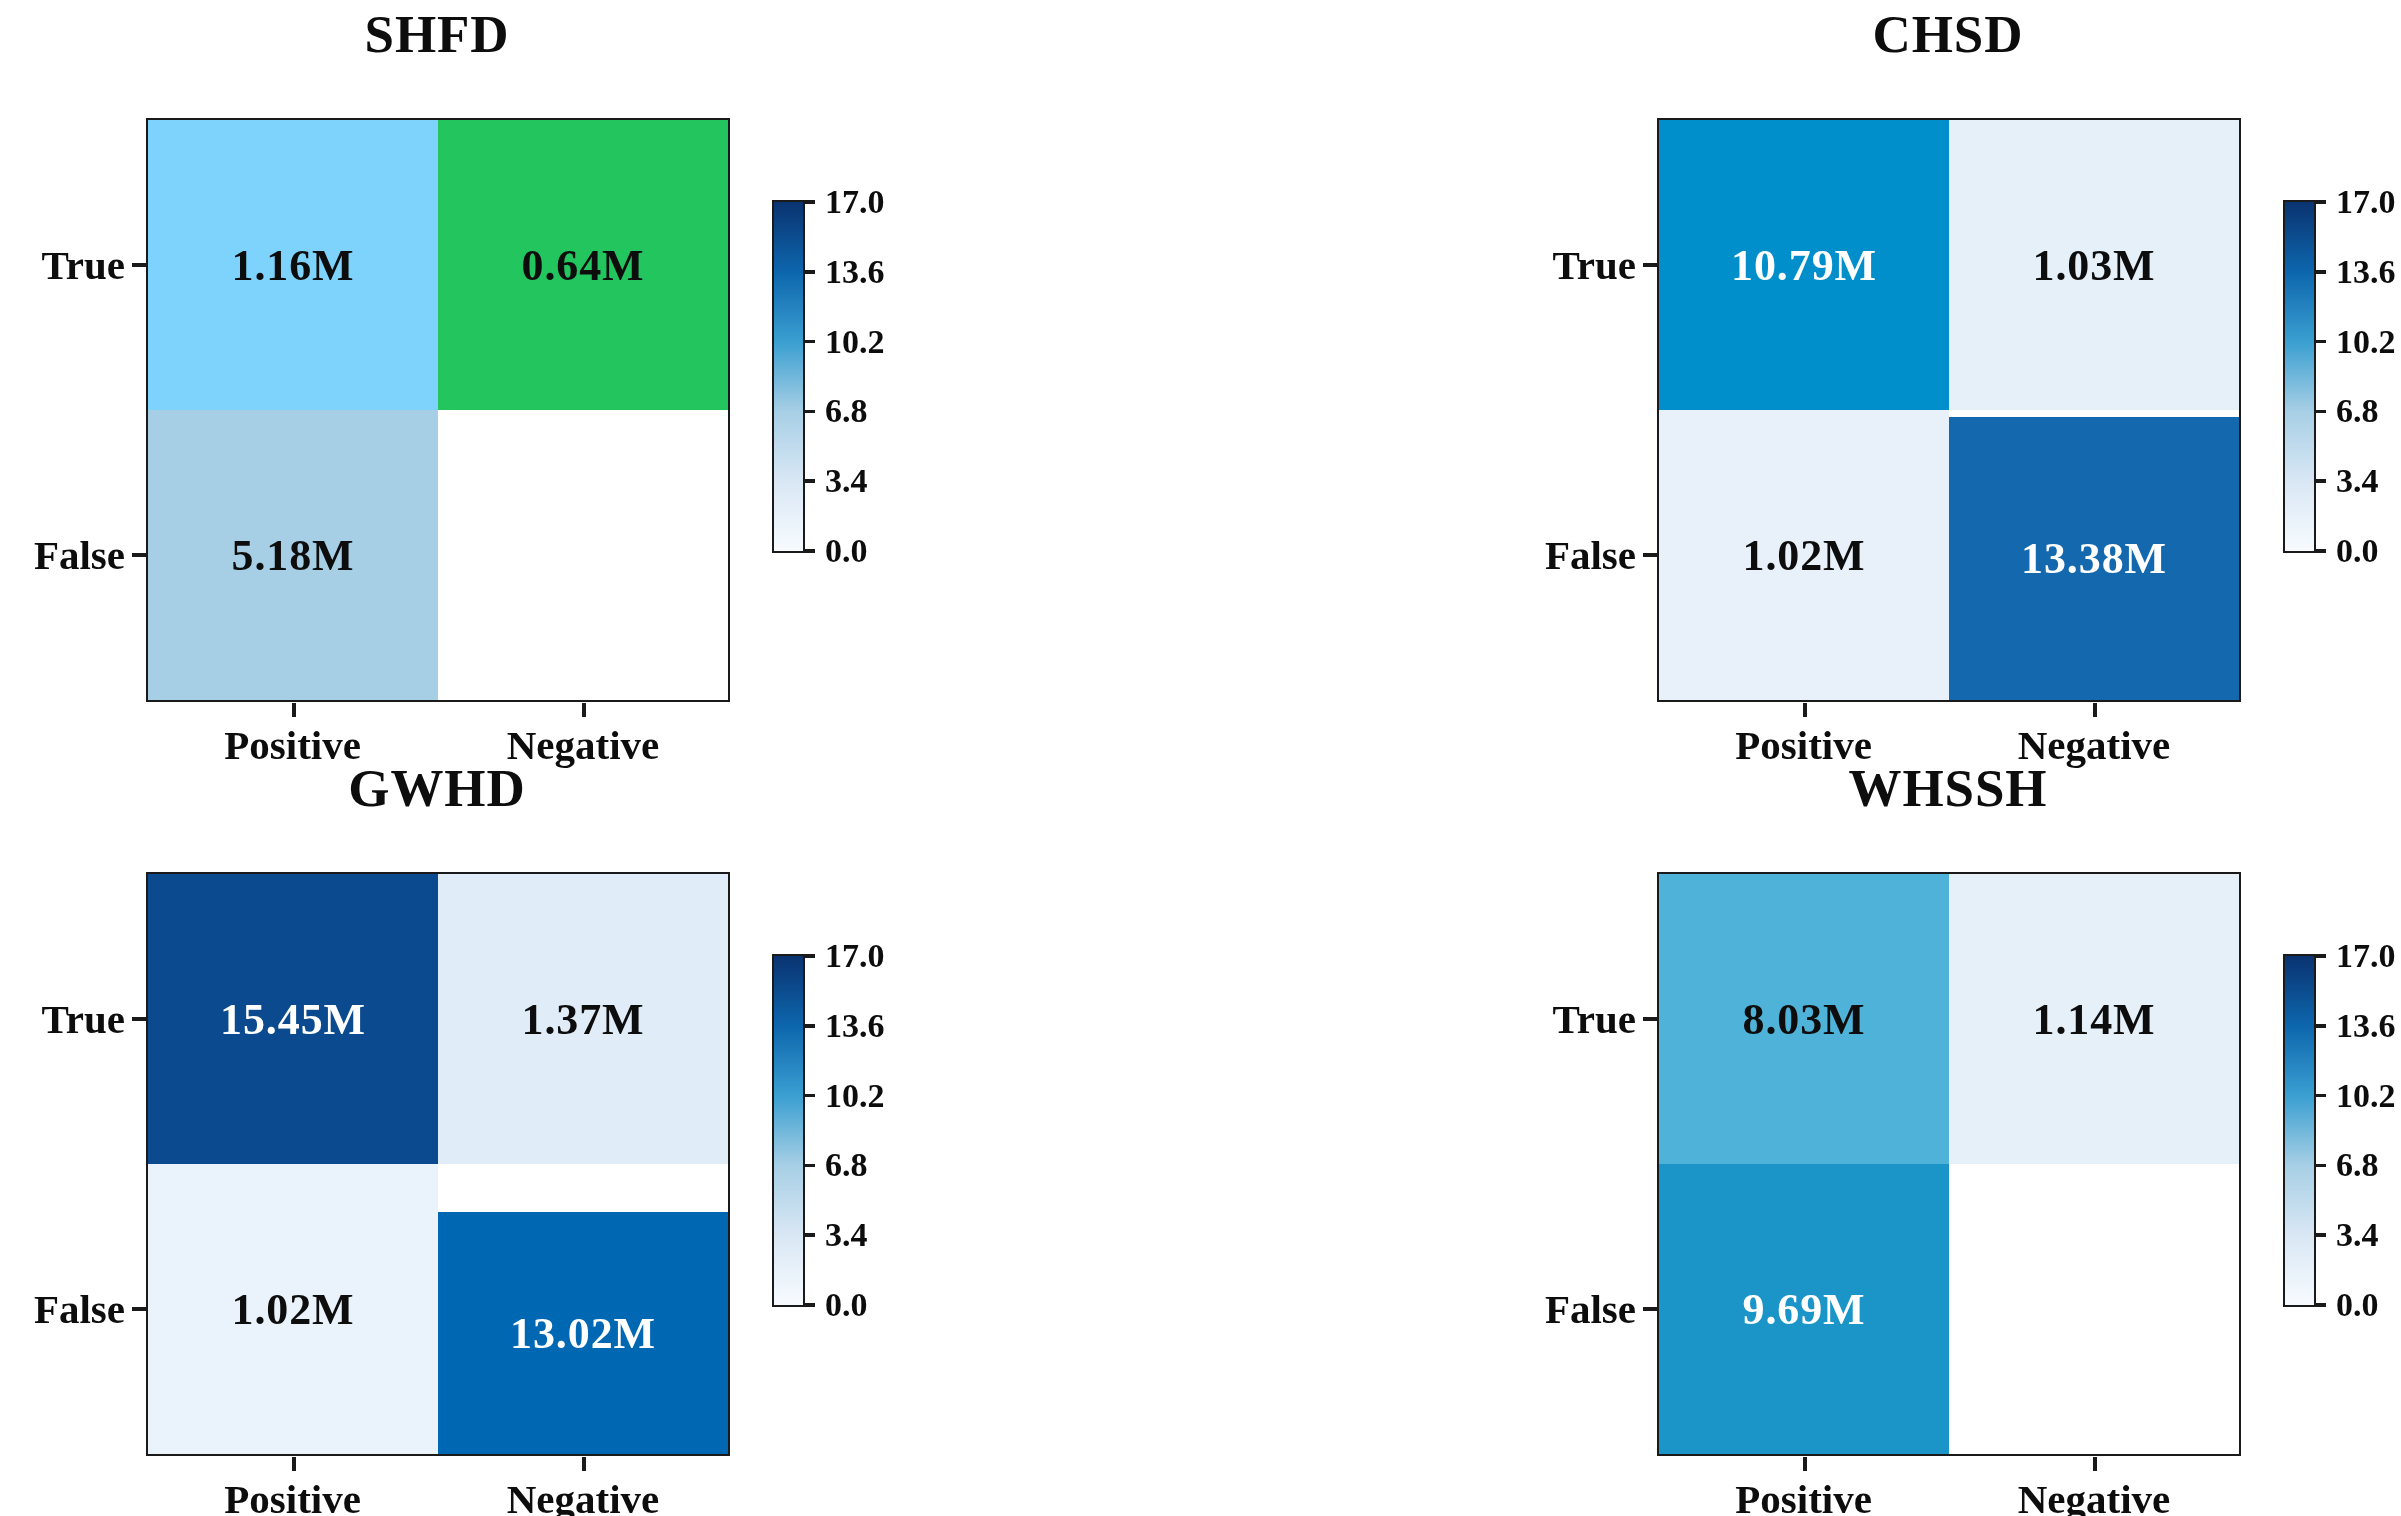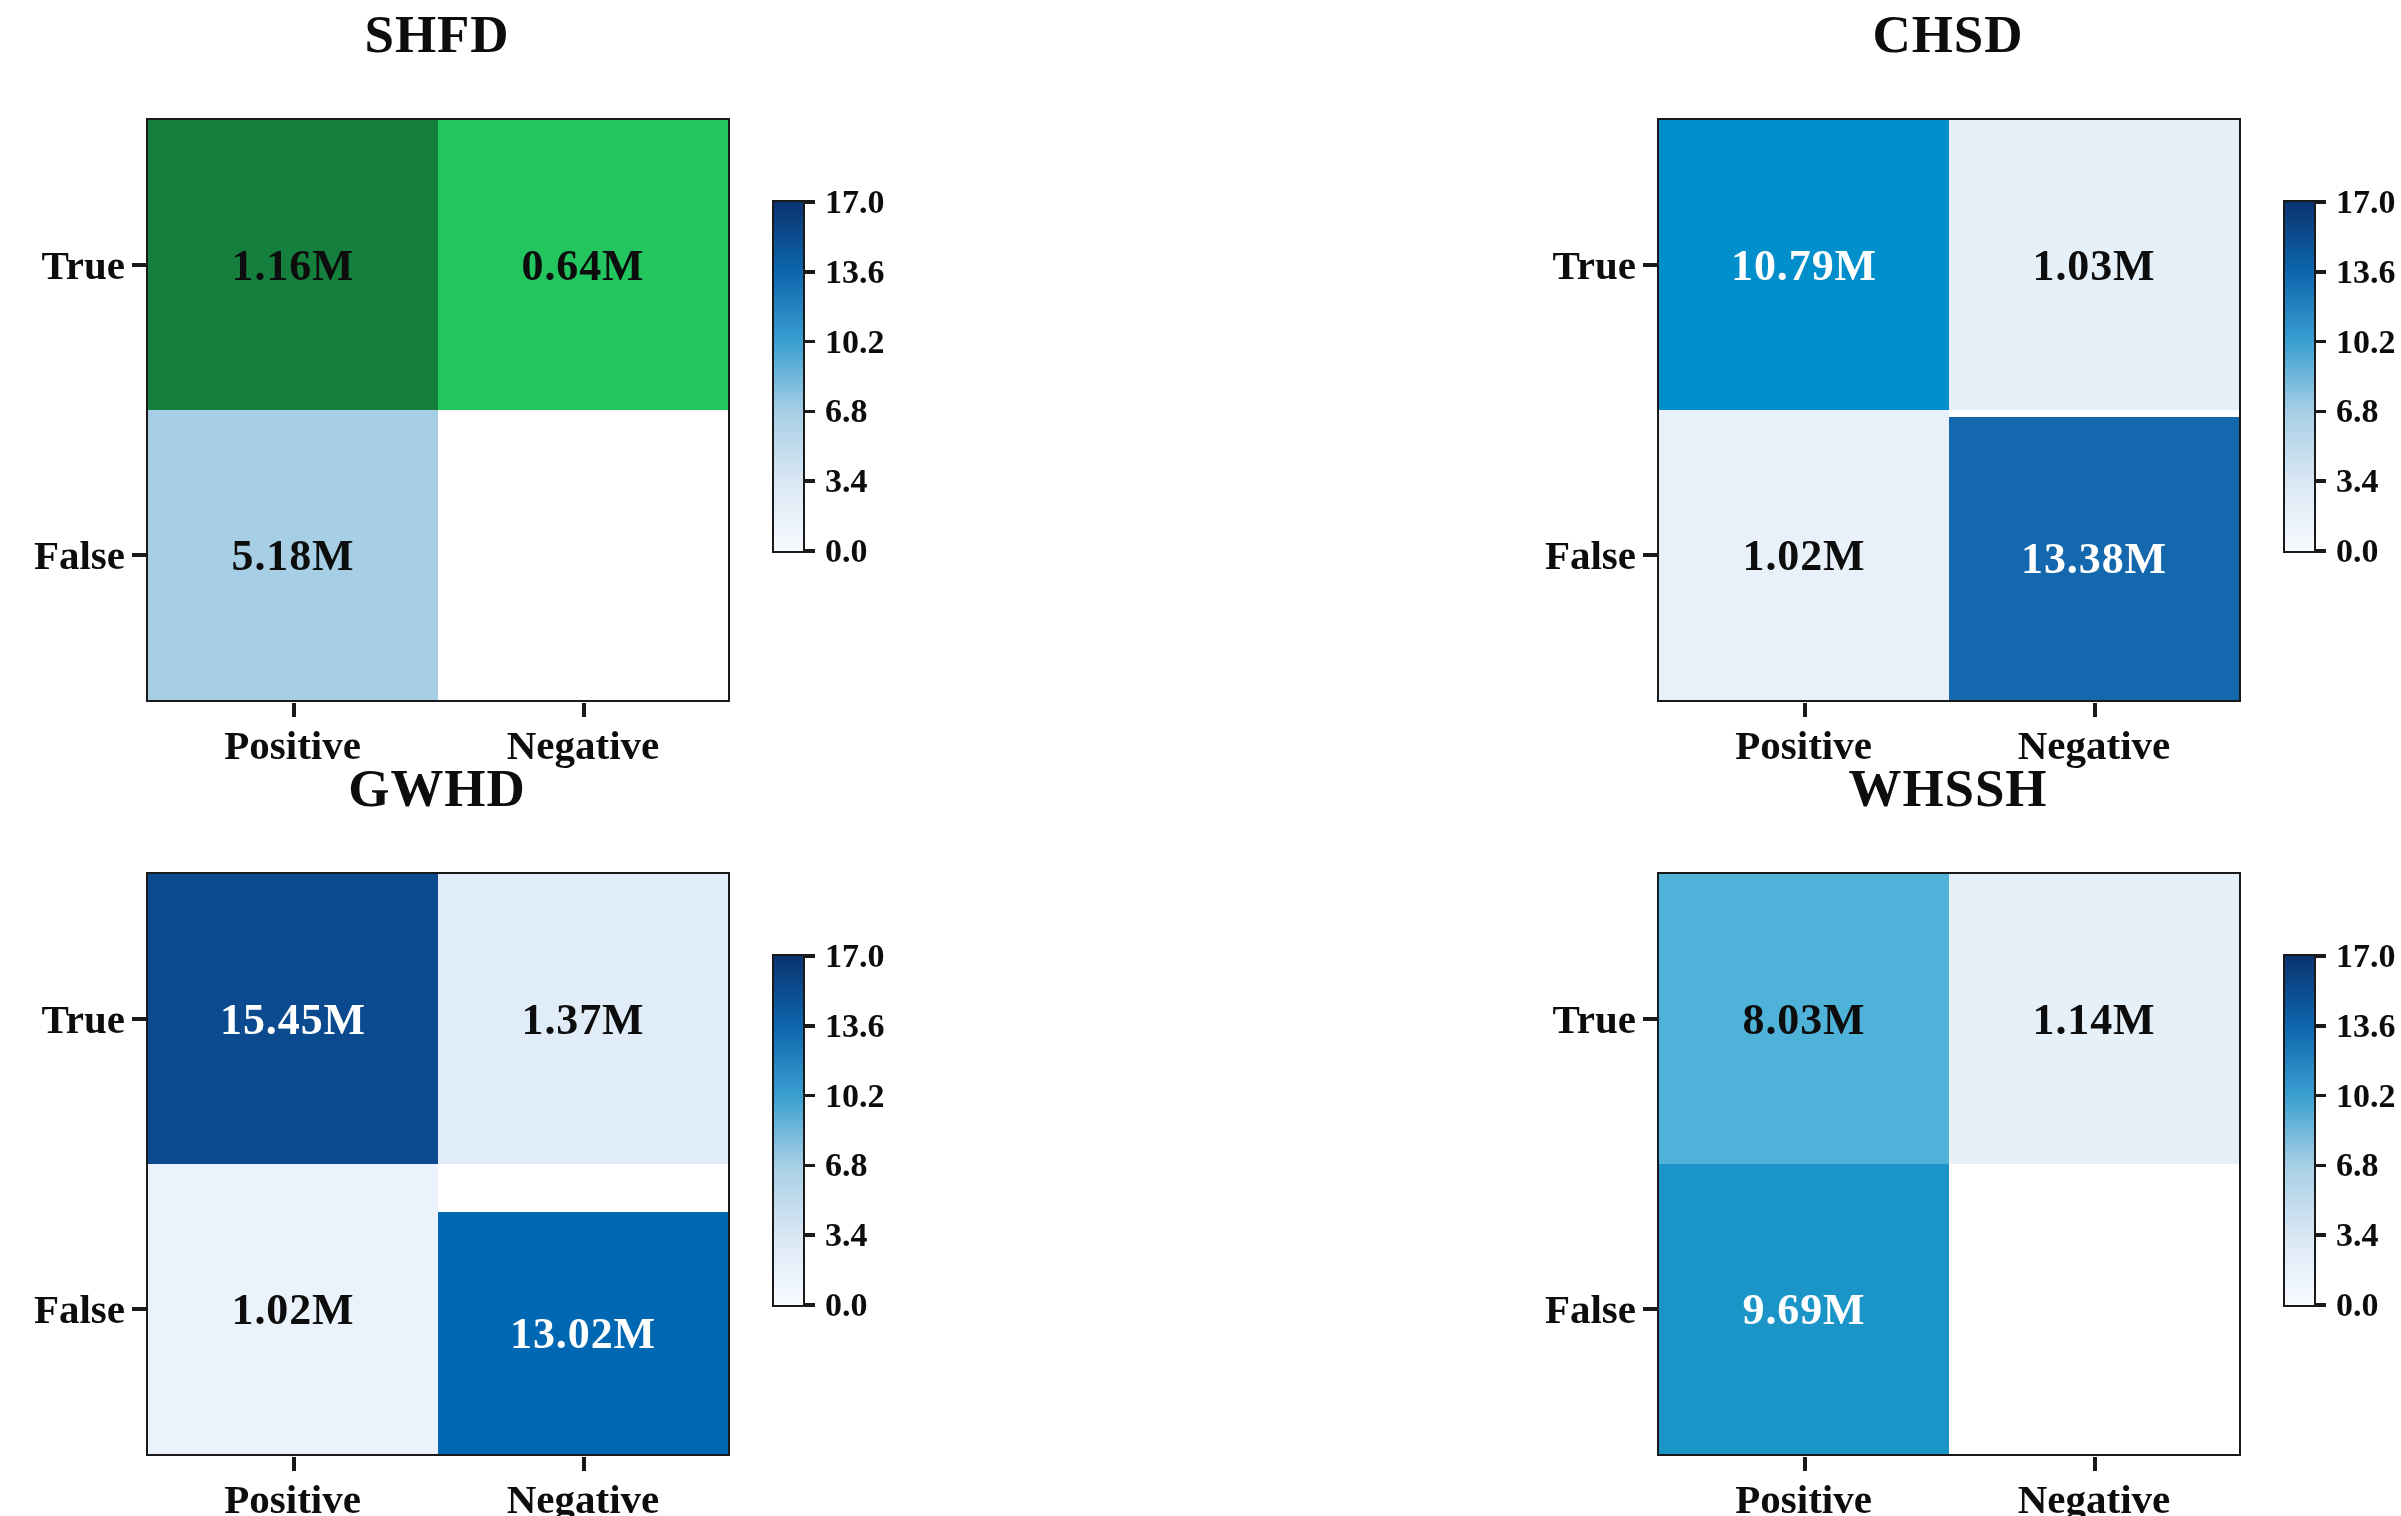--- a/index.html
+++ b/index.html
@@ -94,21 +94,21 @@
 
 <div class="canvas">
 
   <section class="panel col-left row-top">
     <h2 class="title">SHFD</h2>
     <div class="ylabel y-true">True</div>
     <div class="ylabel y-false">False</div>
     <i class="ytick y-true-tick"></i>
     <i class="ytick y-false-tick"></i>
     <div class="matrix">
-      <div class="cell" style="background-color: #15803d; color: rgb(13, 13, 13);">1.16M</div>
+      <div class="cell" style="background-color: #7dd3fc; color: rgb(13, 13, 13);">1.16M</div>
       <div class="cell" style="background-color: #22c55e; color: rgb(13, 13, 13);">0.64M</div>
       <div class="cell" style="background-color: rgb(166, 207, 229); color: rgb(13, 13, 13);">5.18M</div>
     </div>
     <i class="xtick xt-pos"></i>
     <i class="xtick xt-neg"></i>
     <div class="xlabel xl-pos">Positive</div>
     <div class="xlabel xl-neg">Negative</div>
     <div class="cbar">
       <div class="cbar-gradient" style="background: linear-gradient(to top, rgb(247, 251, 255), rgb(217, 231, 244), rgb(167, 207, 229), rgb(58, 159, 209), rgb(13, 102, 173), rgb(10, 51, 112));"></div>
       <div class="cbar-ticks">

